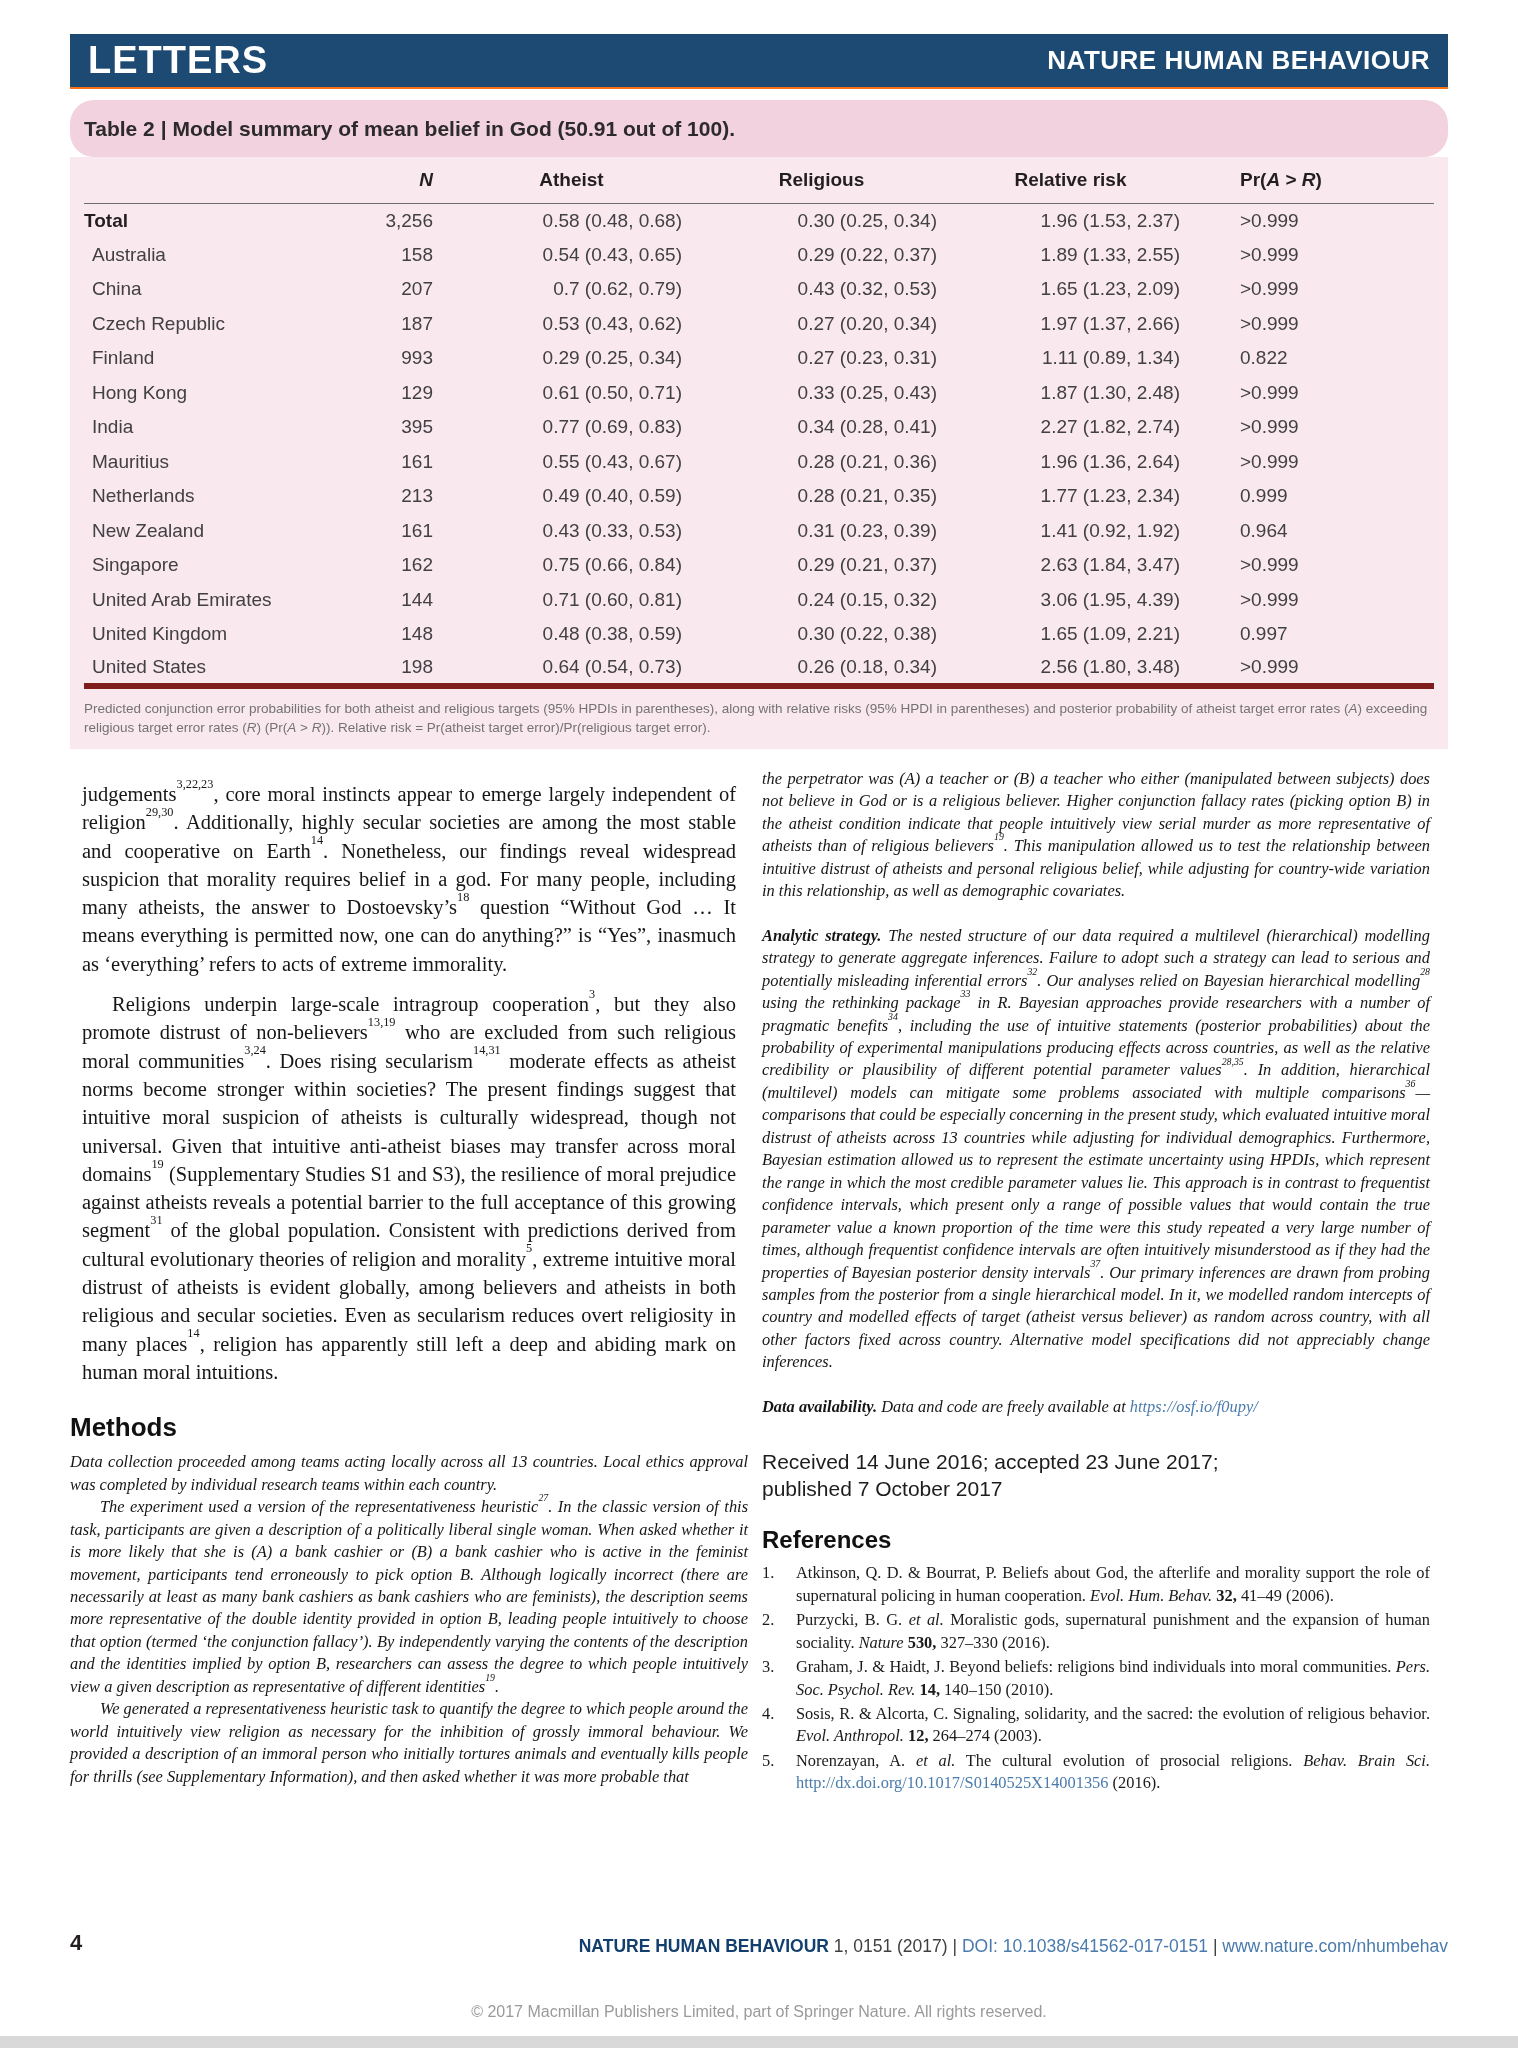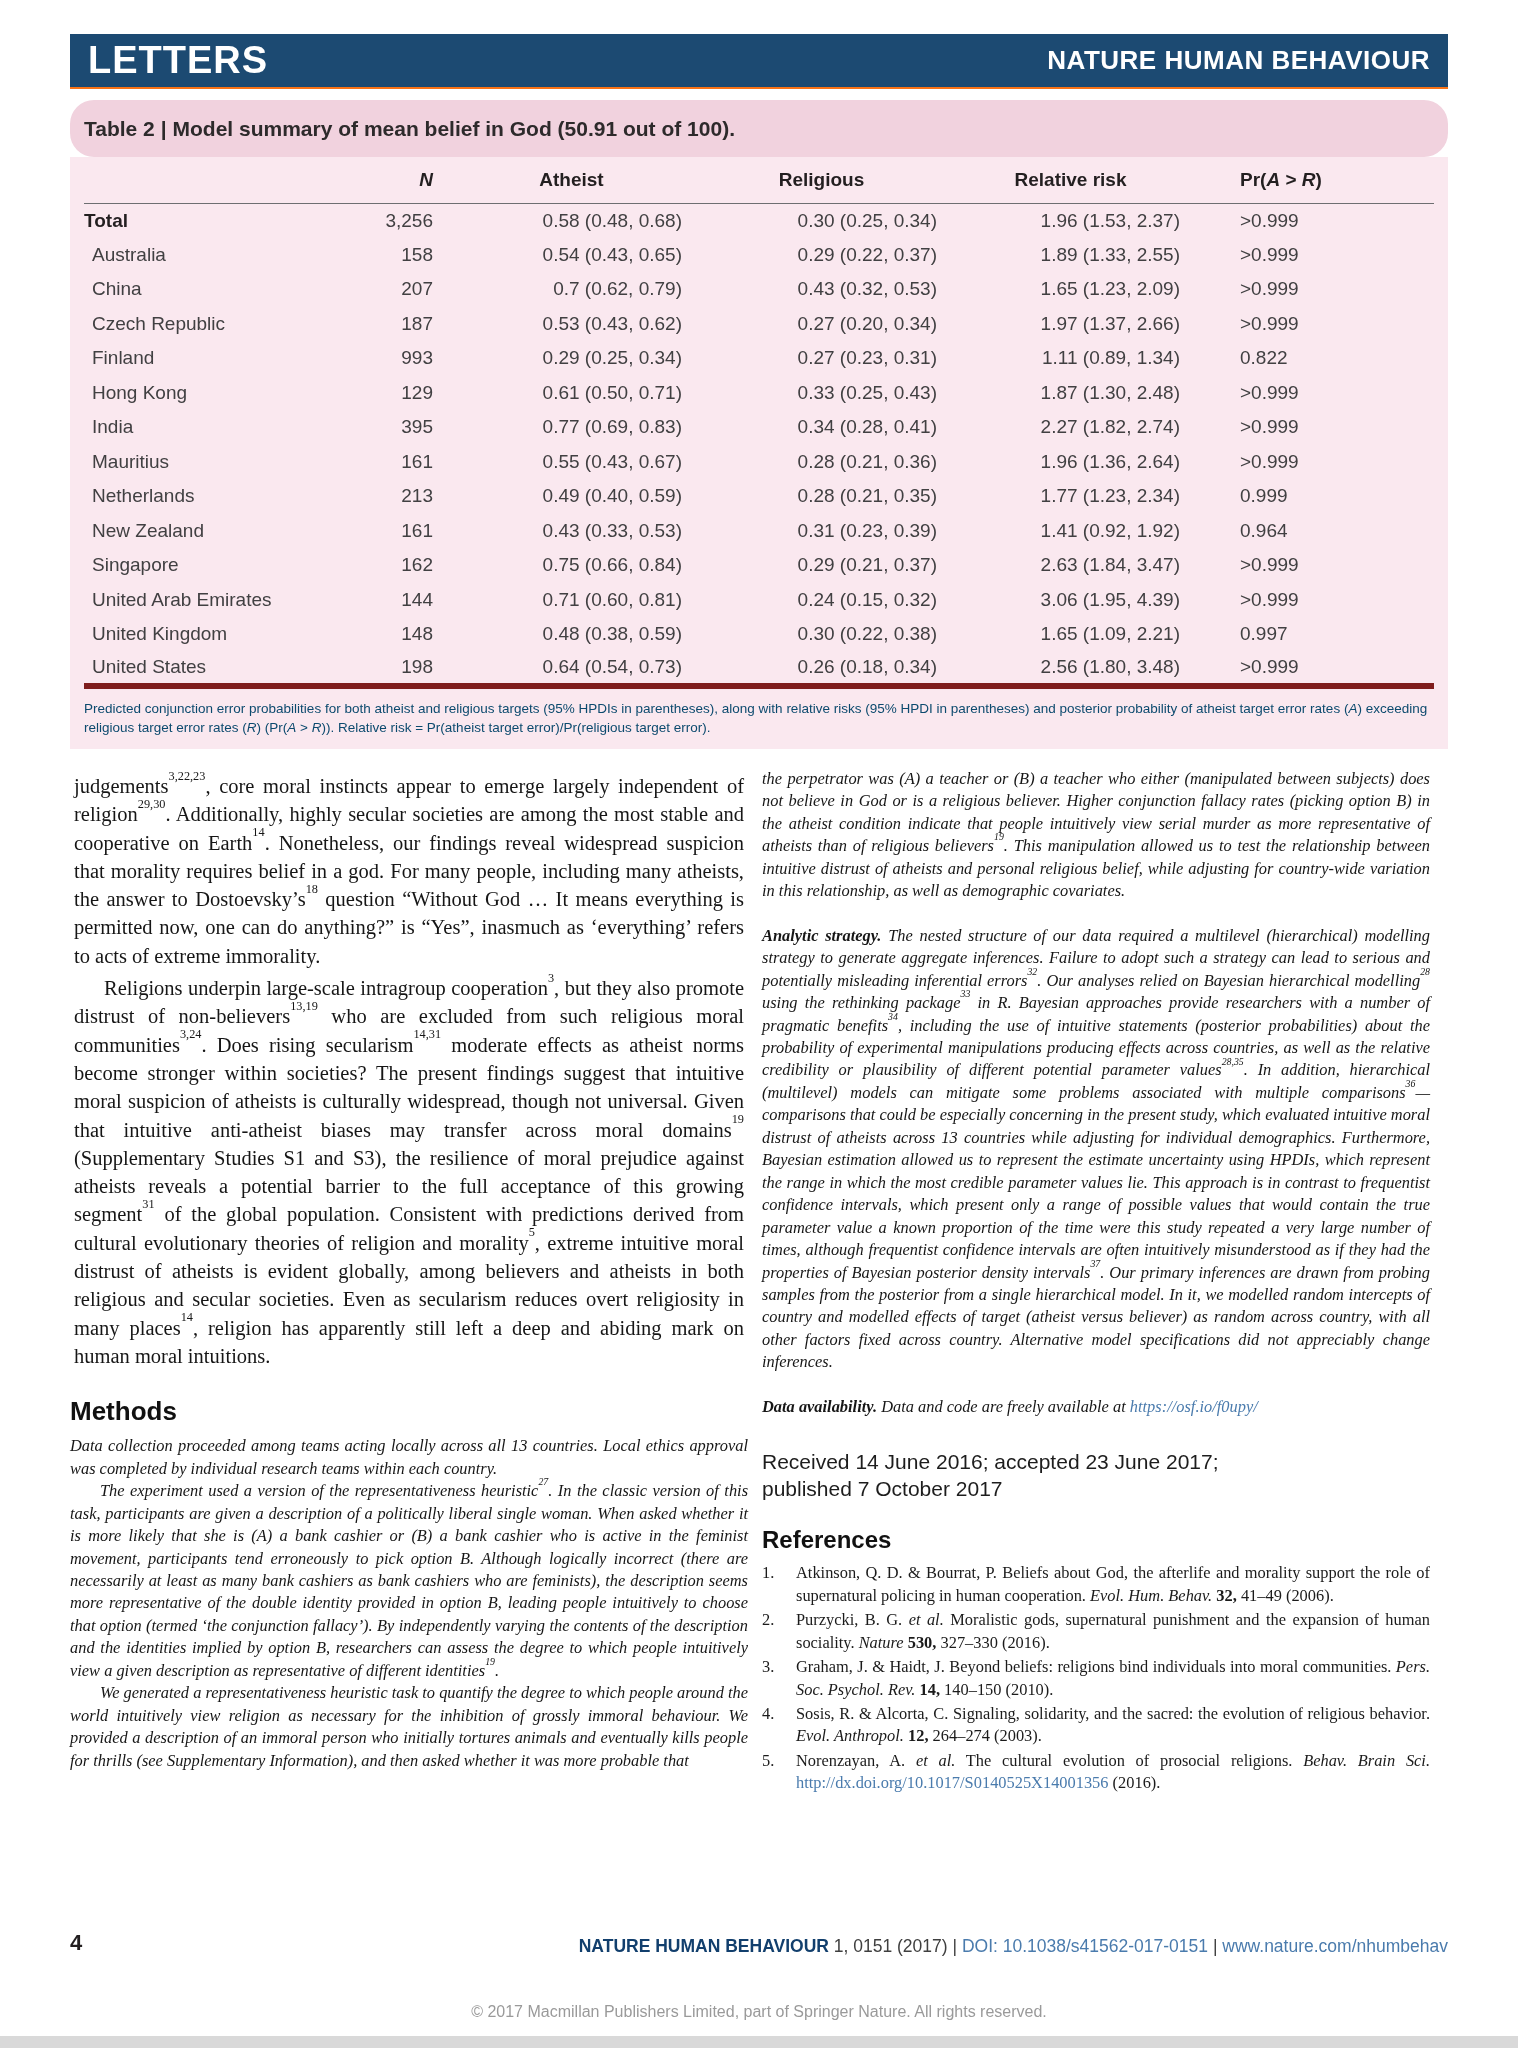--- a/index.html
+++ b/index.html
@@ -35,28 +35,28 @@
   th.h-n{text-align:right;padding-right:16px;font-style:italic;}
   th.h-mid{text-align:center;}
   th.h-pr{text-align:left;padding-left:48px;font-style:normal;}
   tbody td{height:34.5px;vertical-align:middle;}
   td.t-label{text-align:left;padding-left:8px;}
   tr.row-total td.t-label{font-weight:700;padding-left:0;color:#231f20;}
   td.t-num{text-align:right;padding-right:16px;}
   td.t-val{text-align:right;padding-right:12px;}
   td.t-pr{text-align:left;padding-left:48px;}
   tbody tr:last-child td{border-bottom:6px solid #7f1d1d;}
-  .tbl-footnote{font-size:13.5px;line-height:19px;color:#0c4a6e;padding-top:10px;}
+  .tbl-footnote{font-size:13.5px;line-height:19px;color:#737373;padding-top:10px;}
 
   
   .col-left{position:absolute;left:70px;top:768px;width:678px;}
   .col-right{position:absolute;left:762px;top:768px;width:668px;}
   .maintext{font-size:20.5px;line-height:28.3px;text-align:justify;color:#161616;}
   .maintext .p-indent{text-indent:30px;}
-  .maintext p{margin:4px;}
+  .maintext p{margin:12px;}
   .smalltext{font-size:16.4px;line-height:22.45px;text-align:justify;color:#161616;}
   .smalltext p{margin:0;font-style:italic;}
   .smalltext .p-indent{text-indent:30px;}
   .smalltext .p-gap{margin-top:22px;}
   .sec-heading{font-family:"Liberation Sans",sans-serif;font-weight:700;font-size:26px;
                color:#111;margin:26px 0 8px 0;text-align:left;}
   .refs-heading{font-family:"Liberation Sans",sans-serif;font-weight:700;font-size:24px;
                 color:#111;margin:24px 0 8px 0;text-align:left;}
   .received{font-family:"Liberation Sans",sans-serif;font-size:21px;line-height:27px;
             color:#1d1d1d;margin-top:30px;text-align:left;}

